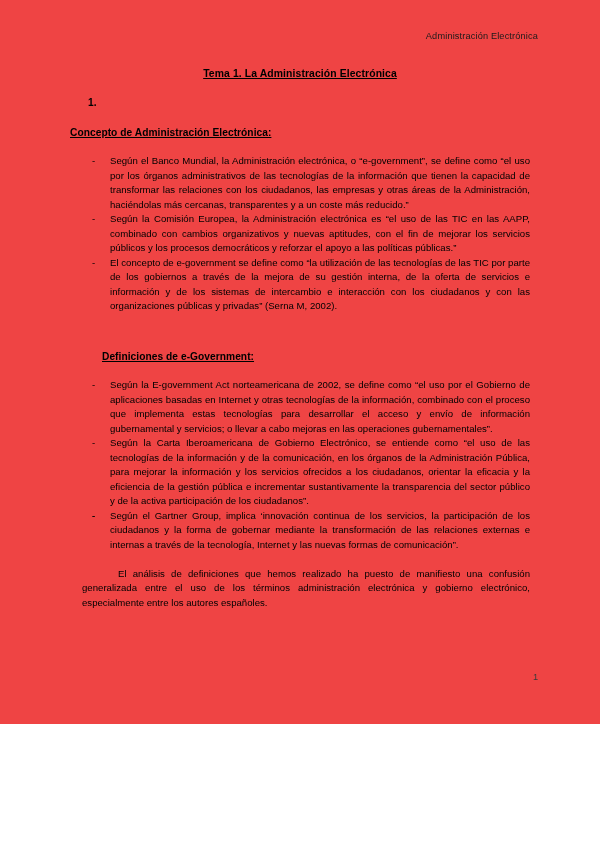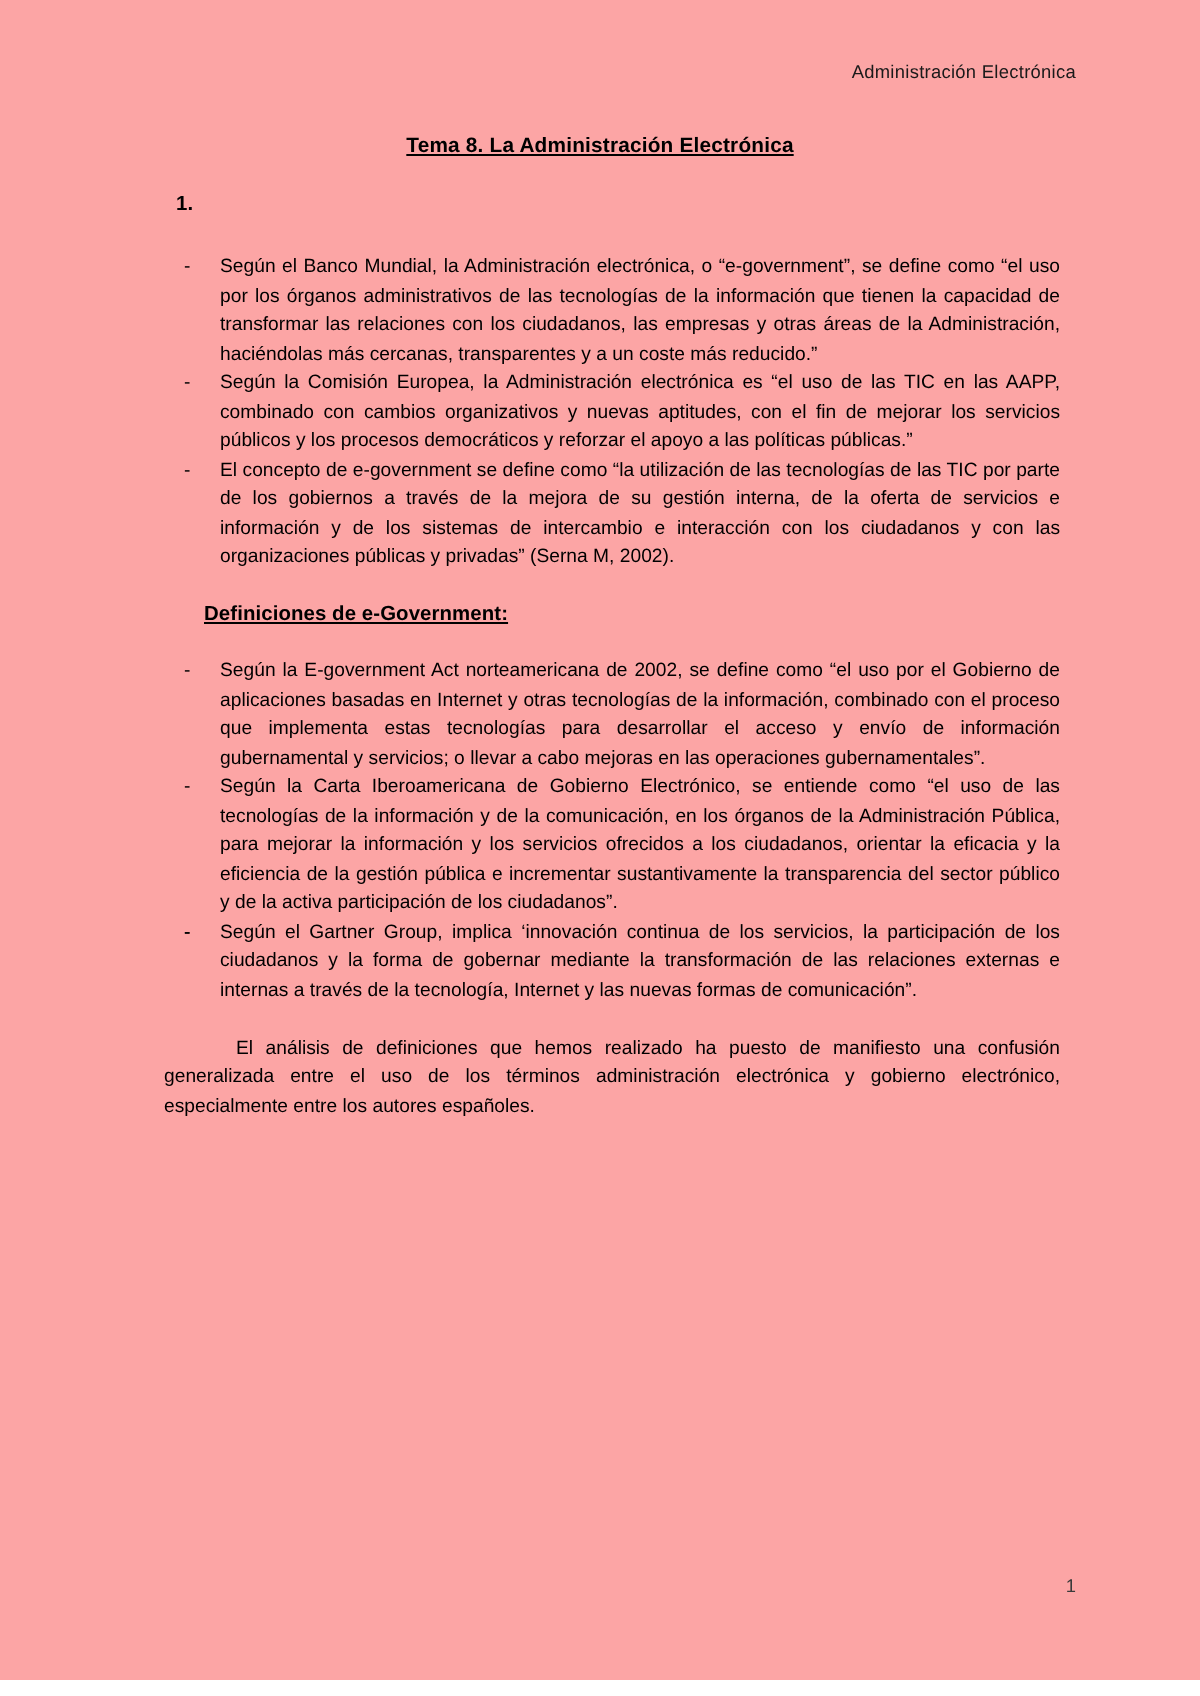--- a/index.html
+++ b/index.html
@@ -7,22 +7,22 @@
     padding: 0;
     background: #ffffff;
   }
   body {
     font-family: "Liberation Sans", sans-serif;
     color: #000000;
   }
   .page {
     position: relative;
     width: 600px;
-    height: 840px;
-    background: #fca5a5;
+    height: 724px;
+    background: #ef4444;
     overflow: hidden;
     box-sizing: border-box;
   }
   .running-header {
     position: absolute;
     top: 31px;
     right: 62px;
     font-size: 9.2px;
     letter-spacing: 0.15px;
     color: #1a1a1a;
@@ -55,20 +55,21 @@
     flex: 0 0 20px;
   }
   .section-heading {
     font-weight: bold;
     font-size: 10.2px;
     text-decoration: underline;
     margin: 0 0 16px 0;
     letter-spacing: 0.05px;
   }
   .section-heading.second {
+    margin-top: 22px;
     padding-left: 32px;
   }
   ul.dash-list {
     list-style: none;
     margin: 0;
     padding: 0;
   }
   ul.dash-list > li {
     position: relative;
     padding-left: 40px;
@@ -102,26 +103,27 @@
 </style>
 </head>
 <body>
 
 <div class="page">
 
   <div class="running-header">Administración Electrónica</div>
 
   <div class="content">
 
-    <div class="doc-title">Tema 8. La Administración Electrónica</div>
+    <div class="doc-title">Tema 1. La Administración Electrónica</div>
 
     <div class="numbered-item">
       <span class="num">1.</span>
     </div>
 
+    <div class="section-heading">Concepto de Administración Electrónica:</div>
 
     <ul class="dash-list">
       <li>
         <span class="dash">-</span>
         <span>Según el Banco Mundial, la Administración electrónica, o “e-government”, se define como “el uso por los órganos administrativos de las tecnologías de la información que tienen la capacidad de transformar las relaciones con los ciudadanos, las empresas y otras áreas de la Administración, haciéndolas más cercanas, transparentes y a un coste más reducido.”</span>
       </li>
       <li>
         <span class="dash">-</span>
         <span>Según la Comisión Europea, la Administración electrónica es “el uso de las TIC en las AAPP, combinado con cambios organizativos y nuevas aptitudes, con el fin de mejorar los servicios públicos y los procesos democráticos y reforzar el apoyo a las políticas públicas.”</span>
       </li>

